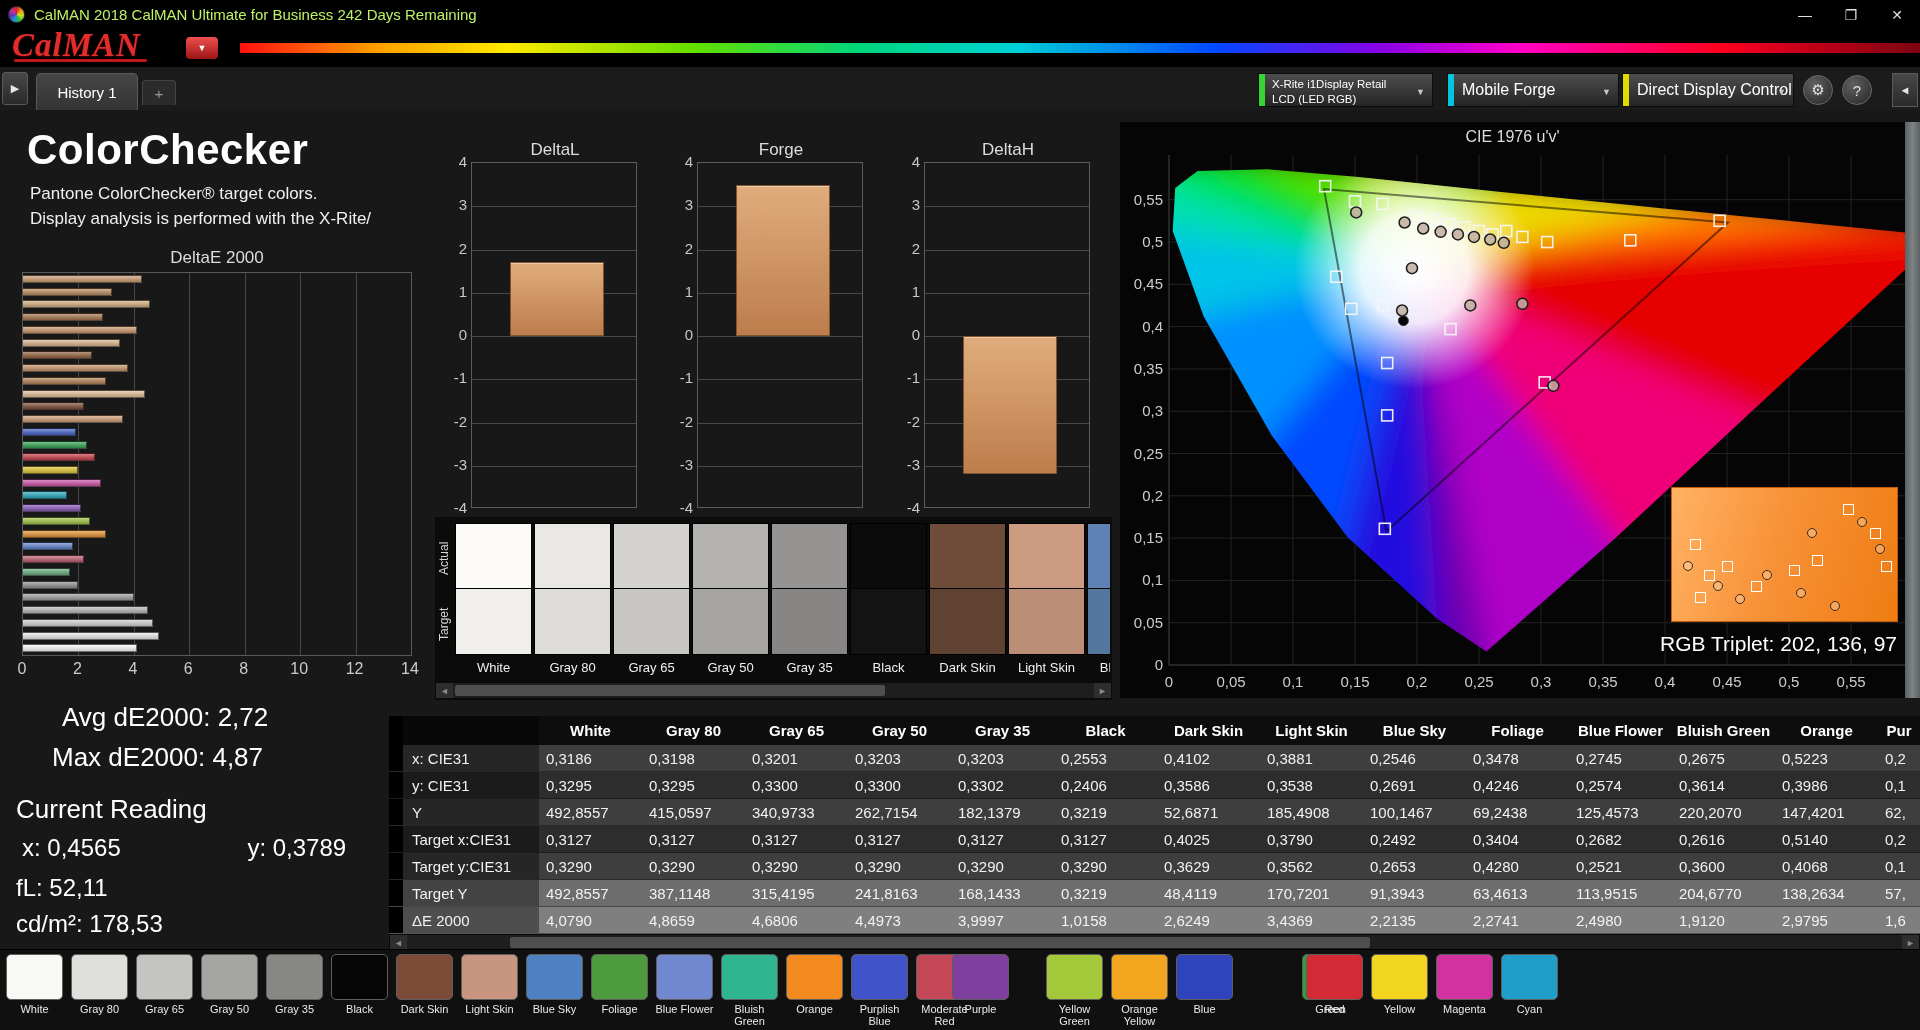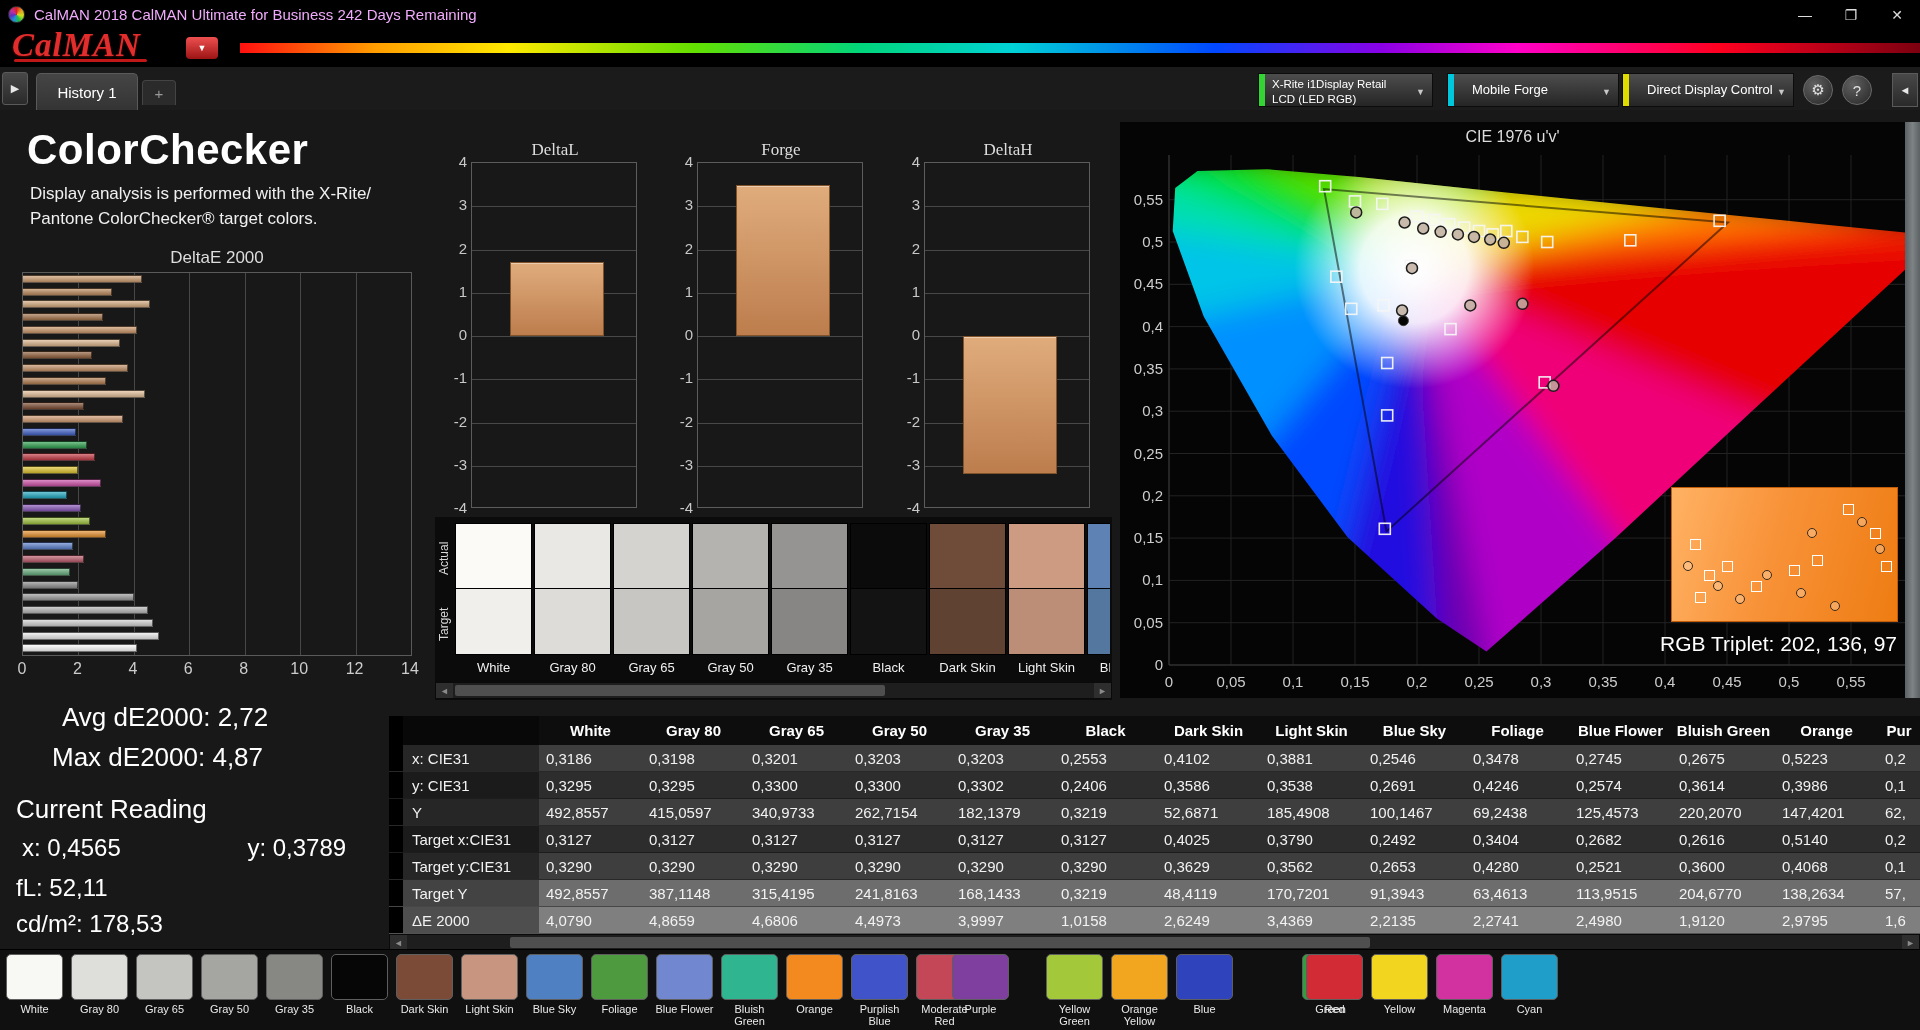--- a/index.html
+++ b/index.html
@@ -4,21 +4,21 @@
 <style>
   * { margin:0; padding:0; box-sizing:border-box; }
   html,body { background:#000; }
   body { font-family:"Liberation Sans", sans-serif; width:1920px; height:1030px; overflow:hidden; }
   .root { position:relative; width:1920px; height:1030px; background:#181818; overflow:hidden; cursor:default; }
 
   
   .titlebar { position:absolute; top:0; left:0; width:1920px; height:29px; background:#000; display:flex; align-items:center; }
   .app-icon { width:17px; height:17px; margin-left:8px; border-radius:50%;
     background:conic-gradient(#e02020,#e0a020,#d0e020,#20c040,#2090e0,#6030c0,#c030a0,#e02020); border:1px solid #333; }
-  .titlebar-title { color:#f0abfc; font-size:15px; margin-left:9px; flex:1; }
+  .titlebar-title { color:#bef264; font-size:15px; margin-left:9px; flex:1; }
   .win-btns { display:flex; height:29px; }
   .win-btn { width:46px; height:29px; color:#ddd; font-size:14px; display:flex; align-items:center; justify-content:center; }
 
   
   .logobar { position:absolute; top:29px; left:0; width:1920px; height:38px; background:#000; }
   .calman-logo { position:absolute; left:12px; top:-2px; font-family:"Liberation Serif", serif; font-style:italic; font-weight:bold;
     font-size:33px; color:#e22d2d; letter-spacing:1px; text-shadow:0 1px 2px #500; }
   .calman-logo::after { content:""; position:absolute; left:2px; right:-6px; bottom:2px; height:3px; background:#c01818; border-radius:2px; }
   .logo-dd { position:absolute; left:186px; top:8px; width:32px; height:22px; border-radius:4px;
     background:linear-gradient(#ef5050,#9c1414); color:#fff; font-size:9px; display:flex; align-items:center; justify-content:center; }
@@ -33,21 +33,21 @@
     border:1px solid #5a5a5a; border-bottom:none; border-radius:5px 5px 0 0; color:#fff; font-size:15px;
     display:flex; align-items:center; justify-content:center; }
   .tab-add { position:absolute; left:142px; top:13px; width:34px; height:25px; background:#2b2b2b; border:1px solid #444;
     border-bottom:none; border-radius:4px 4px 0 0; color:#9a9a9a; font-size:15px; display:flex; align-items:center; justify-content:center; }
   .dd { position:absolute; top:6px; height:34px; background:linear-gradient(#4d4d4d,#252525); border:1px solid #0c0c0c; color:#fff; }
   .dd .accent { position:absolute; left:0; top:0; bottom:0; width:6px; }
   .dd .arrow { position:absolute; right:7px; top:13px; color:#c8c8c8; font-size:9px; }
   .dd-meter { left:1258px; width:175px; }
   .dd-meter .l1, .dd-meter .l2 { margin-left:13px; font-size:11.5px; line-height:1.3; }
   .dd-meter .l1 { margin-top:3px; }
-  .dd-single { line-height:32px; padding-left:24px; font-size:13px; }
+  .dd-single { line-height:32px; padding-left:14px; font-size:16px; }
   .dd-source { left:1447px; width:172px; }
   .dd-display { left:1622px; width:172px; }
   .circle-btn { position:absolute; top:8px; width:30px; height:30px; border-radius:50%;
     background:radial-gradient(circle at 35% 30%,#606060,#262626); border:1px solid #6a6a6a; color:#e0e0e0;
     font-size:15px; display:flex; align-items:center; justify-content:center; }
   .btn-gear { left:1803px; }
   .btn-help { left:1842px; }
   .edge-btn { position:absolute; left:1892px; top:6px; width:26px; height:34px; background:linear-gradient(#484848,#2a2a2a);
     border:1px solid #5a5a5a; color:#e8e8e8; font-size:11px; display:flex; align-items:center; justify-content:center; }
 
@@ -68,21 +68,21 @@
   .chart-title { width:100%; text-align:center; color:#ddd; font-size:17px; height:24px; }
   .de-plot { position:relative; margin-top:0; width:390px; height:384px; border:1px solid #5a5a5a; }
   .de-grid { position:absolute; top:0; bottom:0; width:1px; background:#474747; }
   .de-bar { position:absolute; left:0; height:8px; border:1px solid rgba(0,0,0,0.55); border-left:none;
     background-image:linear-gradient(180deg,rgba(255,255,255,0.35),rgba(0,0,0,0.18)); }
   .de-xlabels { position:relative; width:390px; height:26px; margin-top:4px; }
   .de-xlab { position:absolute; top:0; transform:translateX(-50%); color:#ccc; font-size:16px; }
 
   
   .dchart { position:absolute; top:140px; width:200px; height:372px; }
-  .dchart .chart-title { padding-left:28px;font-family:Liberation Serif, serif; }
+  .dchart .chart-title { padding-left:28px; }
   .d-plot { position:absolute; left:30px; top:22px; width:166px; height:346px; border:1px solid #5c5c5c; }
   .d-grid { position:absolute; left:0; right:0; height:1px; background:#484848; }
   .d-ylab { position:absolute; left:0; width:26px; text-align:right; color:#c8c8c8; font-size:15px; }
   .d-bar { position:absolute; left:38px; width:94px; background:linear-gradient(180deg,#e0ac7c,#bd7d4d);
     border:1px solid #80532a; box-shadow:inset 0 1px 0 rgba(255,255,255,0.4); }
 
   
   .strip { position:absolute; left:435px; top:517px; width:677px; height:183px; background:#0b0b0b; }
   .strip-rot { position:absolute; width:16px; color:#d8d8d8; font-size:12px; writing-mode:vertical-rl; transform:rotate(180deg); text-align:center; }
   .strip-tiles { position:absolute; left:20px; top:6px; width:655px; height:172px; display:flex; gap:2px; overflow:hidden; }
@@ -189,22 +189,22 @@
     <div class="circle-btn btn-help">
       <span>?</span>
     </div>
     <div class="edge-btn">
       <span>◄</span>
     </div>
   </div>
 
   <div class="cc-title">ColorChecker</div>
   <div class="cc-desc">
+    <div>Pantone ColorChecker® target colors.</div>
     <div>Display analysis is performed with the X-Rite/</div>
-    <div>Pantone ColorChecker® target colors.</div>
   </div>
   <div class="stat stat-avg">Avg dE2000: 2,72</div>
   <div class="stat stat-max">Max dE2000: 4,87</div>
   <div class="stat stat-cur">Current Reading</div>
   <div class="stat stat-xy">
     <span>x: 0,4565</span>
     <span class="yv">y: 0,3789</span>
   </div>
   <div class="stat stat-fl">fL: 52,11</div>
   <div class="stat stat-cd">cd/m²: 178,53</div>

